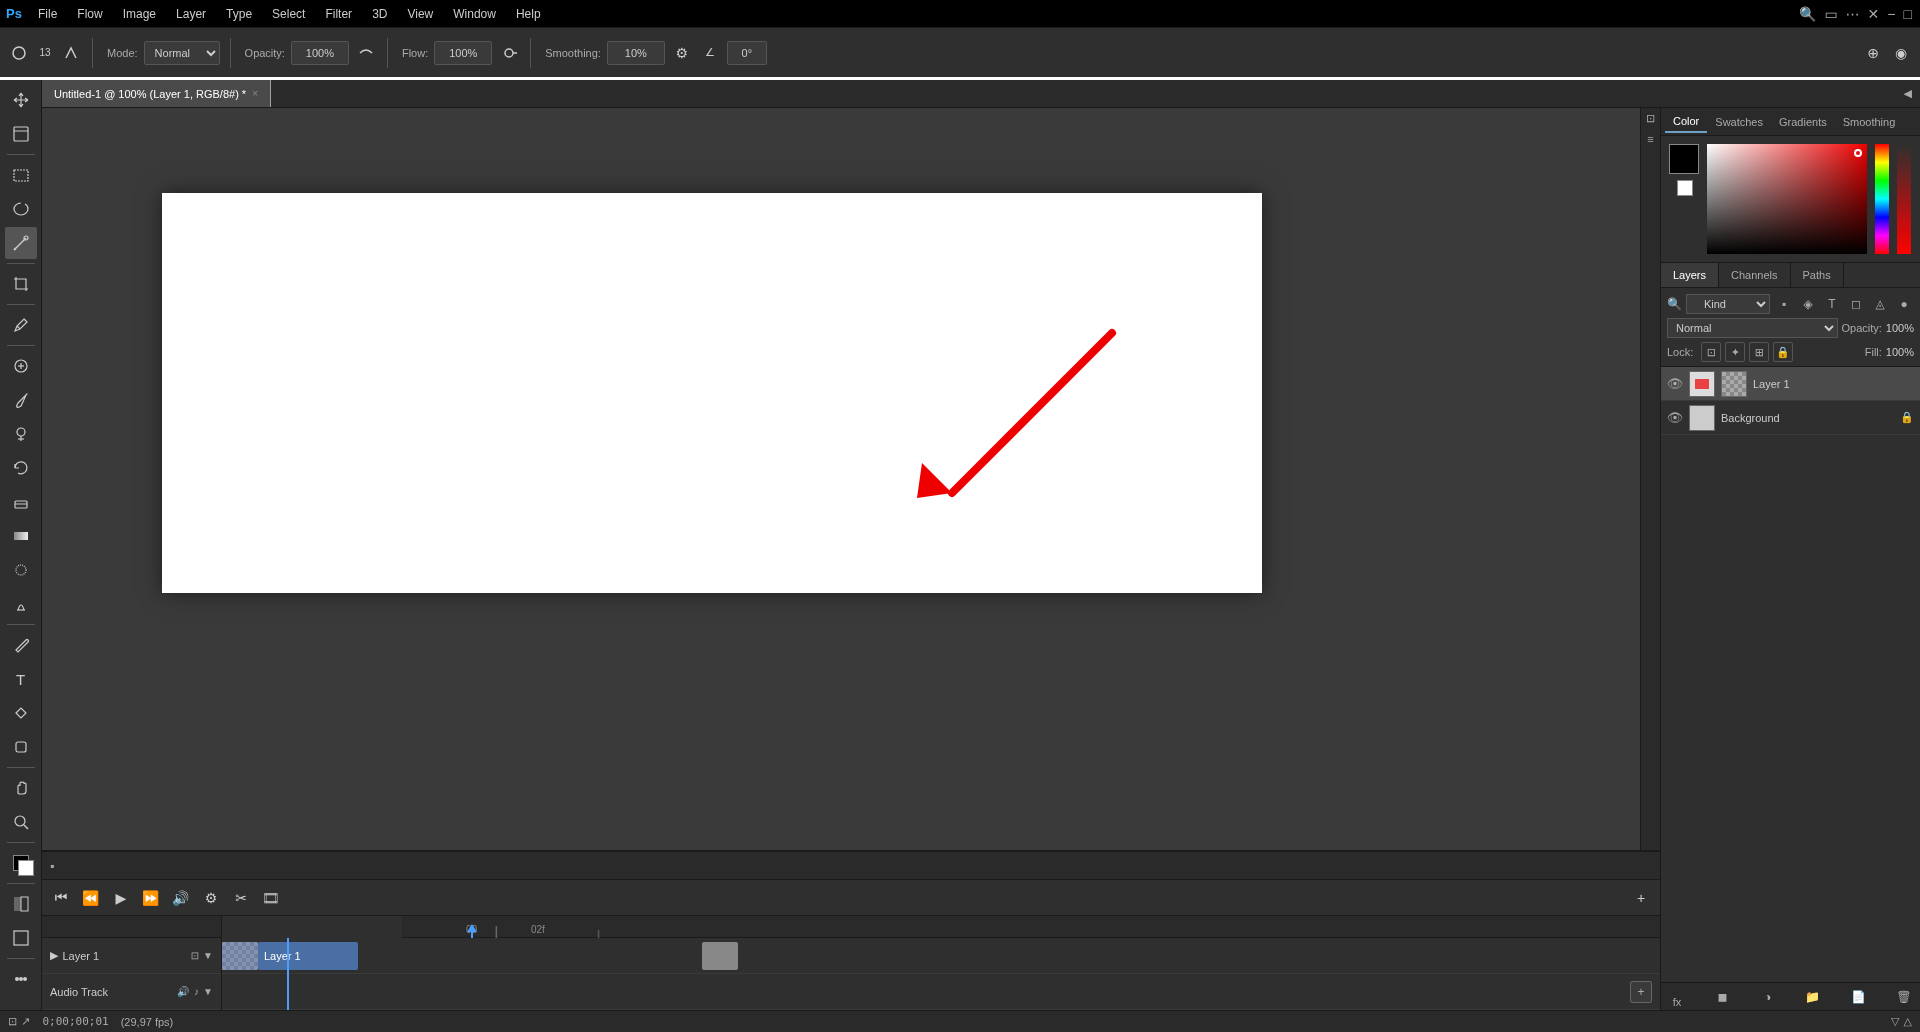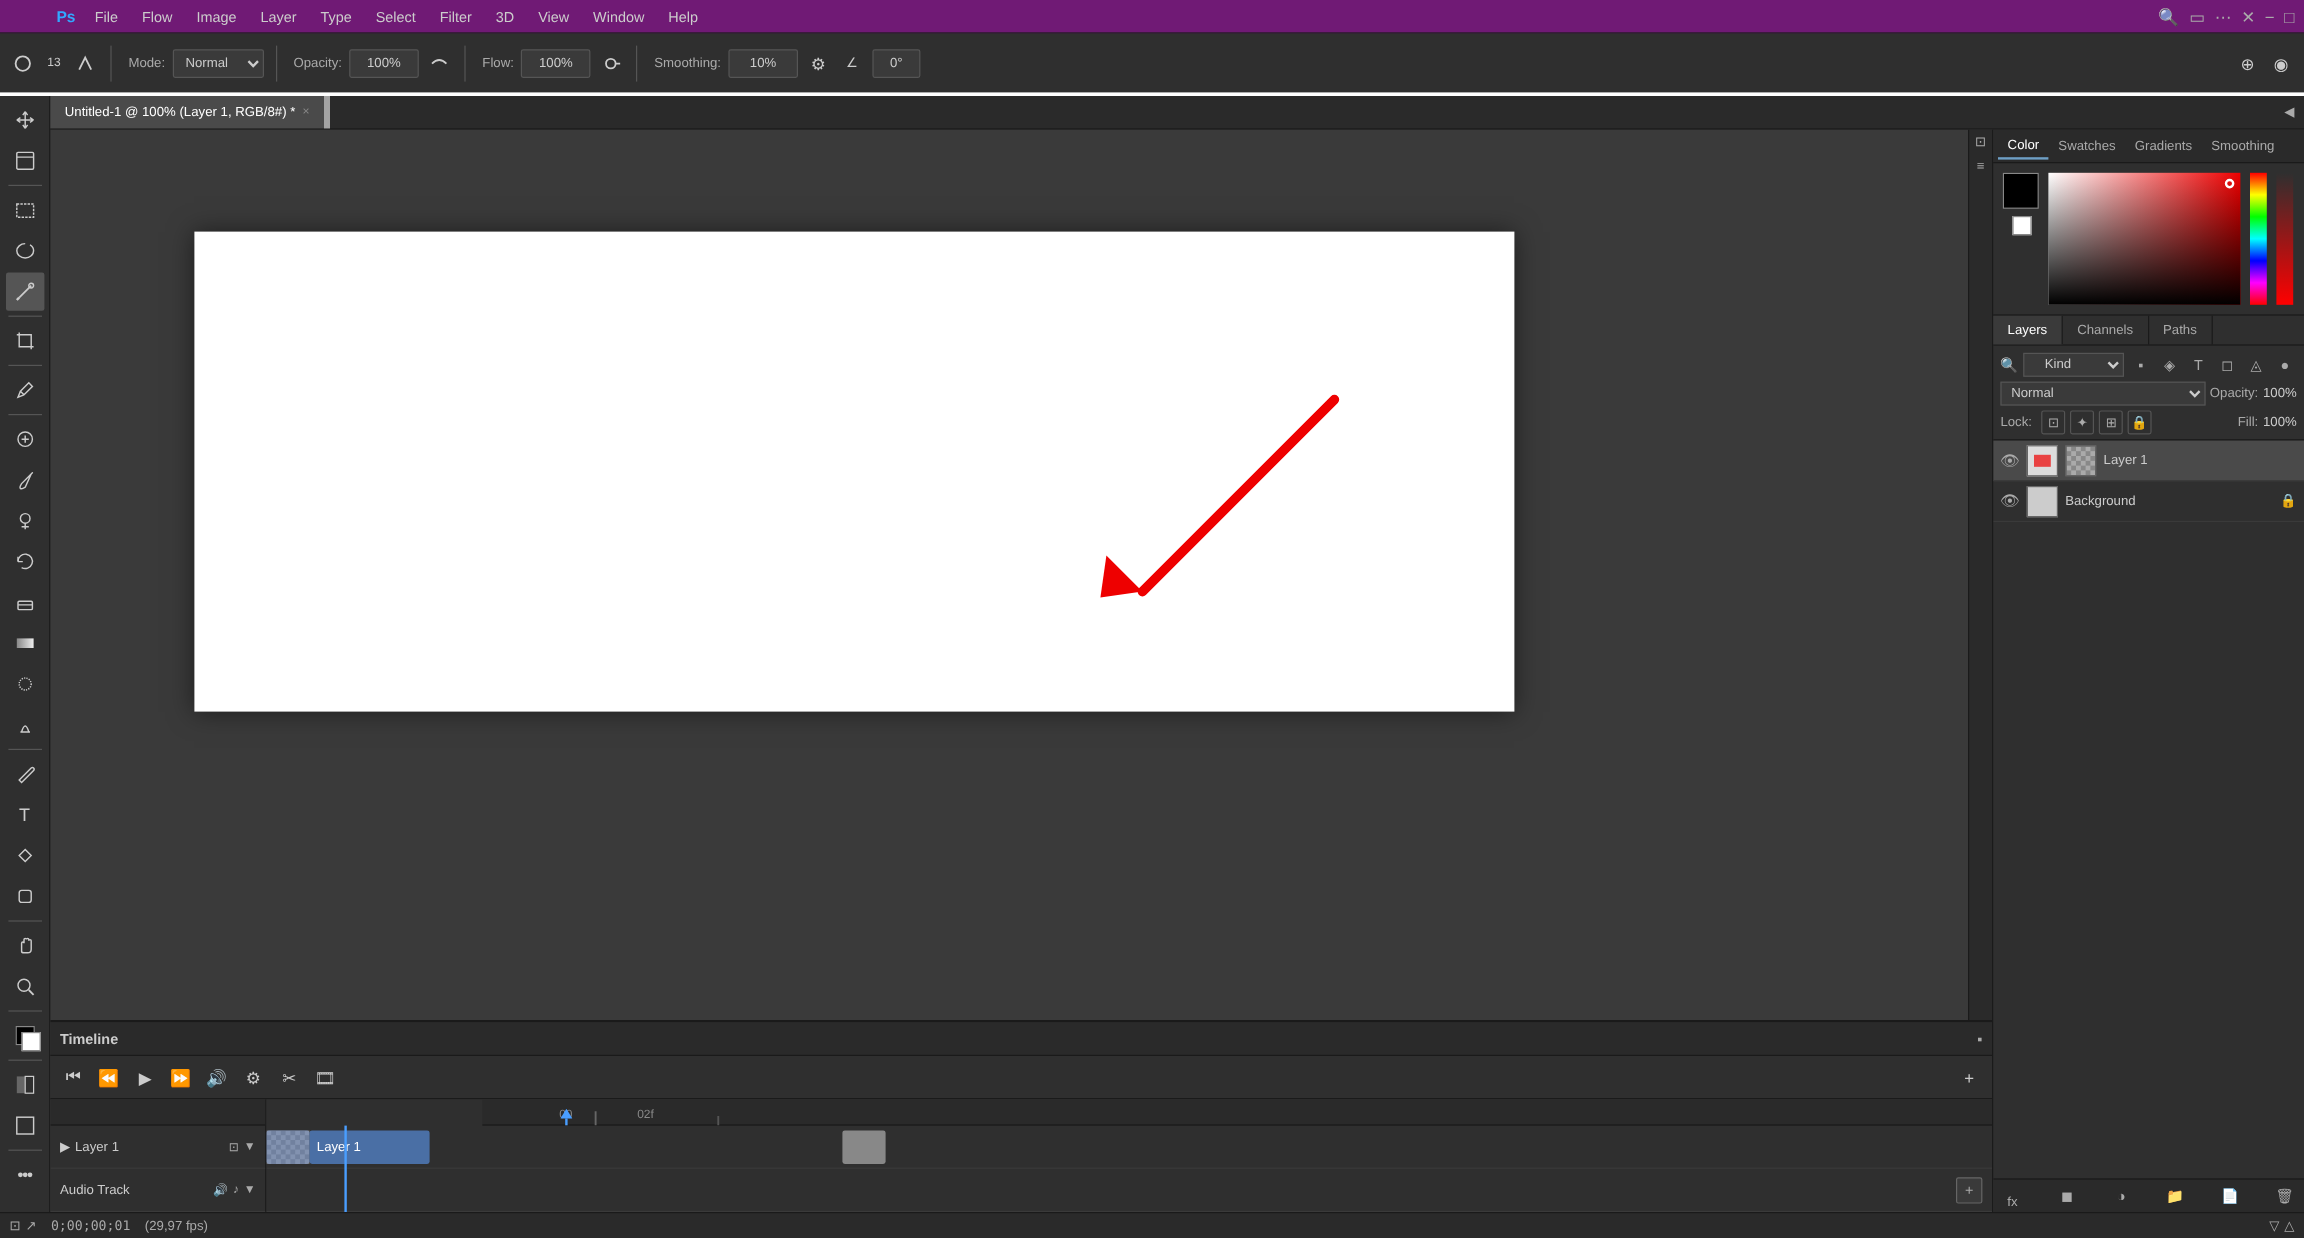--- a/index.html
+++ b/index.html
@@ -1,22 +1,21 @@
 <!DOCTYPE html>
 <html><head>
   <meta charset="utf-8">
   <style>
     * { margin: 0; padding: 0; box-sizing: border-box; }
     body { width: 1920px; height: 1032px; background: #3a3a3a; font-family: Arial, sans-serif; font-size: 12px; color: #ccc; overflow: hidden; }
 
     
     #menu-bar {
-      width: 100%; height: 28px; background: #701a75; display: flex; align-items: center;
+      width: 100%; height: 28px; background: #000000; display: flex; align-items: center;
       border-bottom: 1px solid #1a1a1a;
-      padding-left: 41px;
     }
     #menu-bar .app-icon { width: 28px; height: 28px; display: flex; align-items: center; justify-content: center; color: #6e9fc5; font-size: 16px; }
     #menu-bar .menu-items { display: flex; gap: 0px; }
     #menu-bar .menu-item { padding: 4px 10px; color: #ccc; font-size: 12px; cursor: pointer; }
 
     
     #toolbar {
       width: 100%; height: 52px; background: #2f2f2f; border-bottom: 3px solid #ffffff;
       display: flex; align-items: center; padding: 0 8px; gap: 6px;
     }
@@ -131,21 +130,21 @@
     .track-label { height: 36px; display: flex; align-items: center; padding: 0 8px; border-bottom: 1px solid #3a3a3a; gap: 4px; font-size: 11px; color: #ccc; }
     #timeline-content { flex: 1; position: relative; overflow: hidden; }
     #timeline-playhead { position: absolute; top: 0; left: 60px; width: 2px; height: 100%; background: #4a9eff; z-index: 5; }
     .timeline-bar { position: absolute; top: 4px; left: 0; height: 28px; background: #4a6fa5; border-radius: 2px; display: flex; align-items: center; padding: 0 6px; font-size: 11px; color: #fff; }
 
     
     #canvas-info-bar { position: absolute; bottom: 0; left: 0; right: 0; height: 22px; background: #2a2a2a; border-top: 1px solid #1a1a1a; display: flex; align-items: center; padding: 0 8px; font-size: 11px; color: #aaa; gap: 8px; z-index: 100; }
 
     
     #doc-tabs { height: 28px; background: #2a2a2a; border-bottom: 1px solid #1a1a1a; display: flex; align-items: center; }
-    .doc-tab { height: 100%; padding: 0 12px; display: flex; align-items: center; gap: 6px; font-size: 11px; color: #ccc; background: #3a3a3a; border-right: 5px solid #a3a3a3; cursor: pointer; }
+    .doc-tab { height: 100%; padding: 0 12px; display: flex; align-items: center; gap: 6px; font-size: 11px; color: #ccc; background: #3a3a3a; border-right: 1px solid #a3a3a3; cursor: pointer; }
     .doc-tab.active { background: #4a4a4a; color: #fff; }
     .doc-tab-close { font-size: 10px; color: #888; cursor: pointer; }
 
     
     #right-top-tabs { height: 28px; background: #2a2a2a; display: flex; align-items: center; border-bottom: 1px solid #1a1a1a; padding: 0 4px; }
     .right-top-tab { padding: 4px 8px; font-size: 11px; color: #aaa; cursor: pointer; }
     .right-top-tab.active { color: #fff; border-bottom: 2px solid #6e9fc5; }
   </style>
 </head>
 <body>
@@ -531,21 +530,20 @@
             <div class="layers-footer-btn">🗑</div>
           </div>
         </div>
       </div>
     </div>
   </div>
 </div>
 
 <div id="timeline-panel" style="position:fixed; bottom:22px; left:42px; right:260px; height:160px; background:#2f2f2f; border-top:2px solid #1a1a1a; display:flex; flex-direction:column; z-index:50;">
   <div id="timeline-header">
-    <span class="timeline-title">Timeline</span>
     <span style="color:#aaa; font-size:12px; cursor:pointer;">▪</span>
   </div>
 
   <div id="timeline-controls">
     <div class="tl-btn">⏮</div>
     <div class="tl-btn">⏪</div>
     <div class="tl-btn">▶</div>
     <div class="tl-btn">⏩</div>
     <div class="tl-btn">🔊</div>
     <div class="tl-btn">⚙</div>

